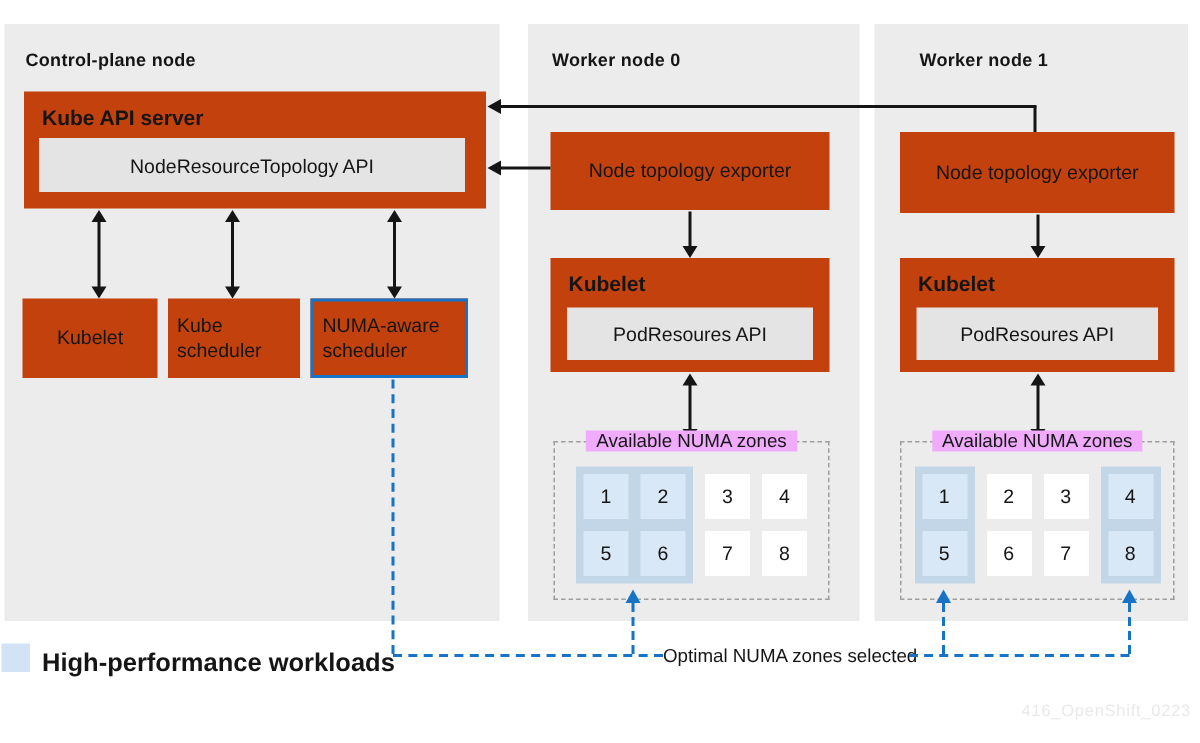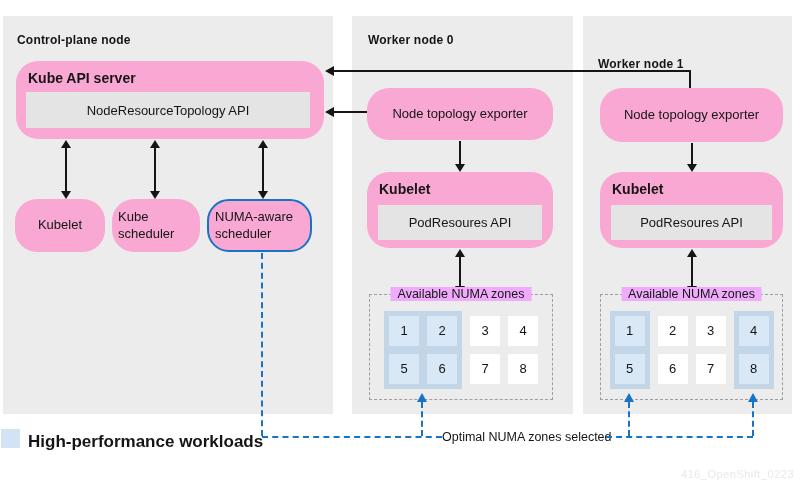--- a/index.html
+++ b/index.html
@@ -4,21 +4,21 @@
 <style>
   * { margin:0; padding:0; box-sizing:border-box; }
   html,body { background:#fff; }
   #canvas {
     position:relative; width:800px; height:495px; background:#ffffff;
     font-family:"Liberation Sans", sans-serif; color:#151515; overflow:hidden;
   }
   .panel { position:absolute; top:16px; height:398px; background:#ececec; }
   .panel-title { position:absolute; top:17px; left:14px; font-size:12px; font-weight:700; letter-spacing:.2px; }
 
-  .wbox { position:absolute; background:#f9a8d4;border-radius:22px; }
+  .wbox { position:absolute; background:#c2410c; }
   .center-label { display:flex; align-items:center; justify-content:center; height:100%; font-size:13px; text-align:left; line-height:1.25; padding:0 6px; }
   .box-heading { position:absolute; top:9px; left:12px; font-size:14px; font-weight:700; }
   .inner-gray { position:absolute; background:#e4e4e4; display:flex; align-items:center; justify-content:center; font-size:13px; }
 
   .blue-border { border:2px solid #1673c6; }
 
   
   .arr { position:absolute; width:10px; }
   .arr .sh { position:absolute; left:4px; width:2px; background:#151515; }
   .arr.dbl .sh { top:7px; bottom:7px; }
@@ -127,21 +127,21 @@
       <div class="zgroup c2">
         <div class="zcell">3</div>
         <div class="zcell">4</div>
         <div class="zcell">7</div>
         <div class="zcell">8</div>
       </div>
     </div>
   </div>
 
   <div class="panel" style="left:583px; width:209px;">
-    <div class="panel-title" style="left:15px;margin-top:24px;">Worker node 1</div>
+    <div class="panel-title" style="left:30px;">Worker node 1</div>
   </div>
 
   <div class="wbox" style="left:600px; top:88px; width:183px; height:54px;">
     <div class="center-label">Node topology exporter</div>
   </div>
   <div class="arr down" style="left:687px; top:143px; height:29px;">
       <span class="sh"></span>
     </div>
 
   <div class="wbox" style="left:600px; top:172px; width:183px; height:76px;">

